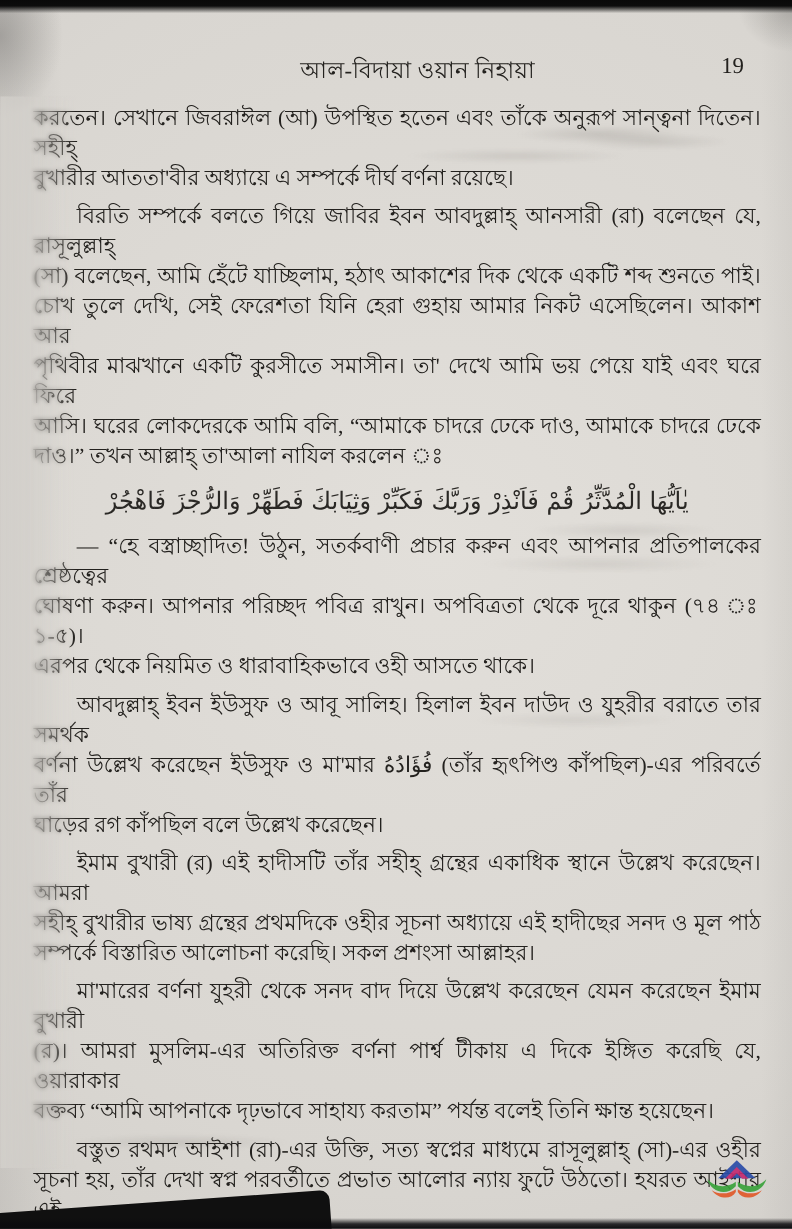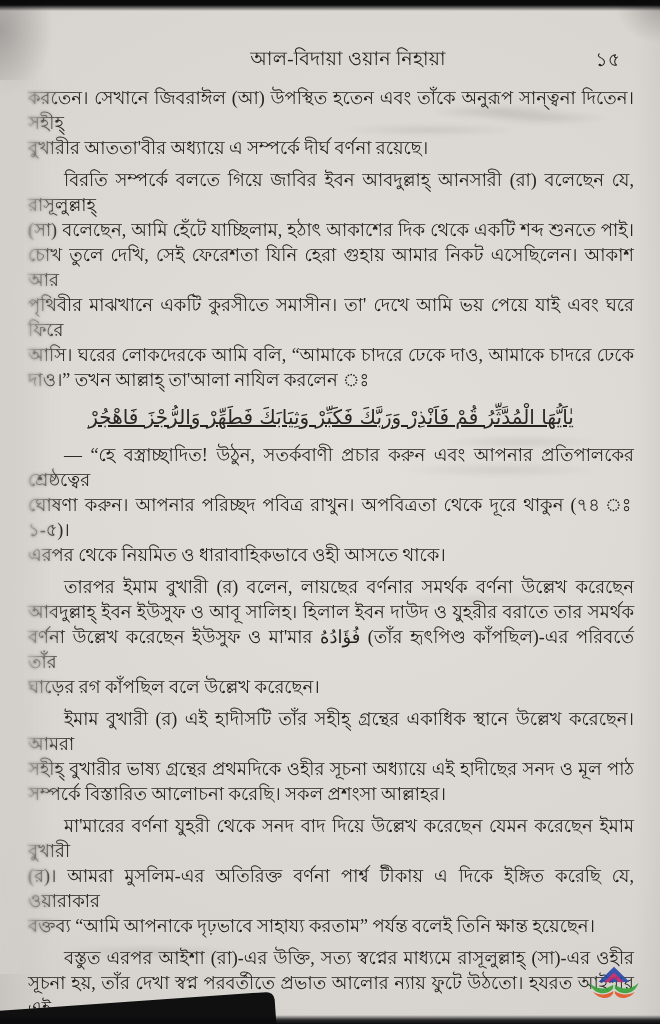--- a/index.html
+++ b/index.html
@@ -39,21 +39,21 @@
     position: absolute; top: 1px; right: 58px; font-size: 19px; color: #23211e;
   }
   .content {
     position: absolute; top: 86px; left: 28px; width: 606px;
     font-size: 18px; line-height: 25px; color: #23211e;
   }
   .para { margin: 0 0 7px 0; }
   .para.indent .line:first-child { text-indent: 36px; }
   .line { text-align: justify; text-align-last: justify; }
   .line.last { text-align-last: left; }
-  .para.arabic { margin: 6px 0 9px 0; text-decoration: underline; }
+  .para.arabic { margin: 6px 0 9px 0; }
   .para.arabic .line {
     direction: rtl; text-align: center; text-align-last: center;
     font-family: "DejaVu Sans", sans-serif;
     font-size: 20px; line-height: 34px; color: #2a2825;
   }
   .left-blur {
     position: absolute; left: 0; top: 80px; bottom: 50px; width: 64px;
     pointer-events: none;
     backdrop-filter: blur(1.7px);
     background: linear-gradient(to right, rgba(213,210,205,.72), rgba(213,210,205,.25) 55%, rgba(213,210,205,0));
@@ -79,21 +79,21 @@
   .logo svg { width: 100%; height: 100%; display: block; opacity: .92; }
 </style>
 </head>
 <body>
 
 <div class="page">
   <div class="ghosts"></div>
 
   <div class="header">
     <div class="title">আল-বিদায়া ওয়ান নিহায়া</div>
-    <div class="pagenum">১৫</div>
+    <div class="pagenum">19</div>
   </div>
 
   <div class="content">
       <div class="para">
         <div class="line">করতেন। সেখানে জিবরাঈল (আ) উপস্থিত হতেন এবং তাঁকে অনুরূপ সান্ত্বনা দিতেন। সহীহ্</div>
         <div class="line last">বুখারীর আততা'বীর অধ্যায়ে এ সম্পর্কে দীর্ঘ বর্ণনা রয়েছে।</div>
       </div>
       <div class="para indent">
         <div class="line">বিরতি সম্পর্কে বলতে গিয়ে জাবির ইবন আবদুল্লাহ্ আনসারী (রা) বলেছেন যে, রাসূলুল্লাহ্</div>
         <div class="line">(সা) বলেছেন, আমি হেঁটে যাচ্ছিলাম, হঠাৎ আকাশের দিক থেকে একটি শব্দ শুনতে পাই।</div>
@@ -104,37 +104,36 @@
       </div>
       <div class="para arabic">
         <div class="line last">يٰاَيُّهَا الْمُدَّثِّرُ قُمْ فَاَنْذِرْ وَرَبَّكَ فَكَبِّرْ وَثِيَابَكَ فَطَهِّرْ وَالرُّجْزَ فَاهْجُرْ</div>
       </div>
       <div class="para indent">
         <div class="line">— “হে বস্ত্রাচ্ছাদিত! উঠুন, সতর্কবাণী প্রচার করুন এবং আপনার প্রতিপালকের শ্রেষ্ঠত্বের</div>
         <div class="line">ঘোষণা করুন। আপনার পরিচ্ছদ পবিত্র রাখুন। অপবিত্রতা থেকে দূরে থাকুন (৭৪ ঃ ১-৫)।</div>
         <div class="line last">এরপর থেকে নিয়মিত ও ধারাবাহিকভাবে ওহী আসতে থাকে।</div>
       </div>
       <div class="para indent">
-        <div class="line">তারপর ইমাম বুখারী (র) বলেন, লায়ছের বর্ণনার সমর্থক বর্ণনা উল্লেখ করেছেন</div>
         <div class="line">আবদুল্লাহ্ ইবন ইউসুফ ও আবূ সালিহ। হিলাল ইবন দাউদ ও যুহরীর বরাতে তার সমর্থক</div>
         <div class="line">বর্ণনা উল্লেখ করেছেন ইউসুফ ও মা'মার فُؤَادُهُ (তাঁর হৃৎপিণ্ড কাঁপছিল)-এর পরিবর্তে তাঁর</div>
         <div class="line last">ঘাড়ের রগ কাঁপছিল বলে উল্লেখ করেছেন।</div>
       </div>
       <div class="para indent">
         <div class="line">ইমাম বুখারী (র) এই হাদীসটি তাঁর সহীহ্ গ্রন্থের একাধিক স্থানে উল্লেখ করেছেন। আমরা</div>
         <div class="line">সহীহ্ বুখারীর ভাষ্য গ্রন্থের প্রথমদিকে ওহীর সূচনা অধ্যায়ে এই হাদীছের সনদ ও মূল পাঠ</div>
         <div class="line last">সম্পর্কে বিস্তারিত আলোচনা করেছি। সকল প্রশংসা আল্লাহর।</div>
       </div>
       <div class="para indent">
         <div class="line">মা'মারের বর্ণনা যুহরী থেকে সনদ বাদ দিয়ে উল্লেখ করেছেন যেমন করেছেন ইমাম বুখারী</div>
         <div class="line">(র)। আমরা মুসলিম-এর অতিরিক্ত বর্ণনা পার্শ্ব টীকায় এ দিকে ইঙ্গিত করেছি যে, ওয়ারাকার</div>
         <div class="line last">বক্তব্য “আমি আপনাকে দৃঢ়ভাবে সাহায্য করতাম” পর্যন্ত বলেই তিনি ক্ষান্ত হয়েছেন।</div>
       </div>
       <div class="para indent">
-        <div class="line">বস্তুত এরপর আইশা (রা)-এর উক্তি, সত্য স্বপ্নের মাধ্যমে রাসূলুল্লাহ্ (সা)-এর ওহীর</div>
+        <div class="line">বস্তুত রথমদ আইশা (রা)-এর উক্তি, সত্য স্বপ্নের মাধ্যমে রাসূলুল্লাহ্ (সা)-এর ওহীর</div>
         <div class="line">সূচনা হয়, তাঁর দেখা স্বপ্ন পরবর্তীতে প্রভাত আলোর ন্যায় ফুটে উঠতো। হযরত আইশার এই</div>
       </div>
     </div>
 
   <div class="left-blur"></div>
 
   <div class="logo">
     <svg viewBox="0 0 64 44" xmlns="http://www.w3.org/2000/svg">
       <path d="M32 1 L51 19.5 L13 19.5 Z" fill="#2b4da8"></path>
       <path d="M32 8 L44 20 L37.5 20 L32 14.5 L26.5 20 L20 20 Z" fill="#c22a70"></path>

